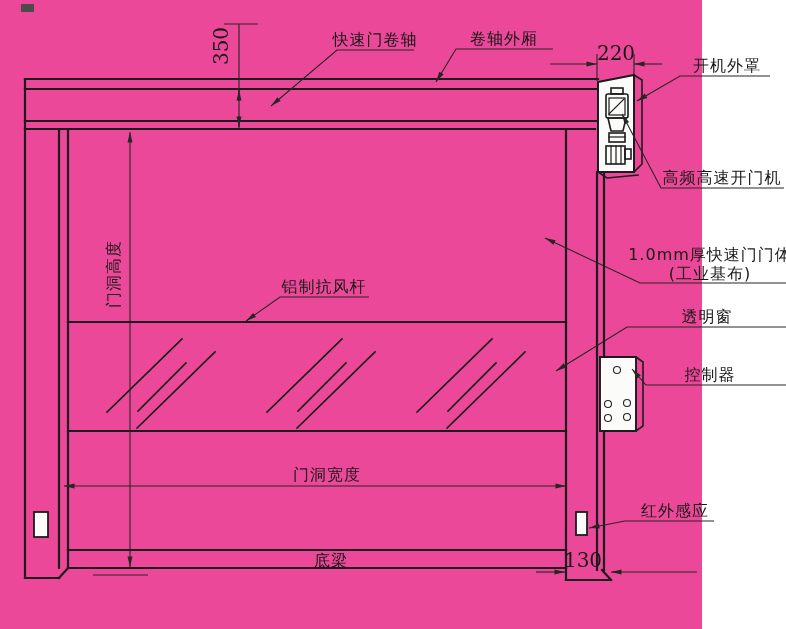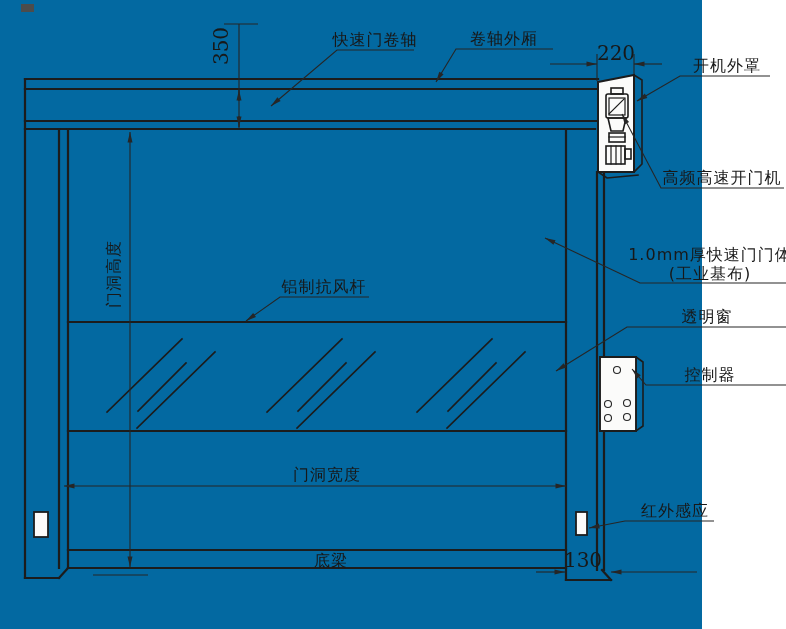--- a/index.html
+++ b/index.html
@@ -1,17 +1,17 @@
 <!DOCTYPE html>
 <html><head>
 <meta charset="utf-8">
 <style>
   html,body{margin:0;padding:0;background:#ffffff;}
   body{width:786px;height:629px;overflow:hidden;}
-  .stage{position:relative;width:702px;height:629px;background:#0369a1;font-family:"DejaVu Sans",sans-serif;}
+  .stage{position:relative;width:702px;height:629px;background:#ec4899;font-family:"DejaVu Sans",sans-serif;}
   svg{position:absolute;left:0;top:0;}
   .outline{stroke:#1c1c1c;stroke-width:2.2;fill:none;stroke-linecap:square;}
   .mid{stroke:#1c1c1c;stroke-width:1.6;fill:none;stroke-linecap:square;}
   .thin{stroke:#262626;stroke-width:1.1;fill:none;stroke-linecap:butt;}
   .fillbox{fill:#fbfbfa;stroke:#1c1c1c;}
   .label{font-family:"DejaVu Sans",sans-serif;font-size:16px;fill:#181818;letter-spacing:1px;}
   .dimnum{font-family:"DejaVu Serif",serif;font-size:20px;fill:#181818;}
   .mark{fill:#4c4c4c;}
 </style>
 </head>

